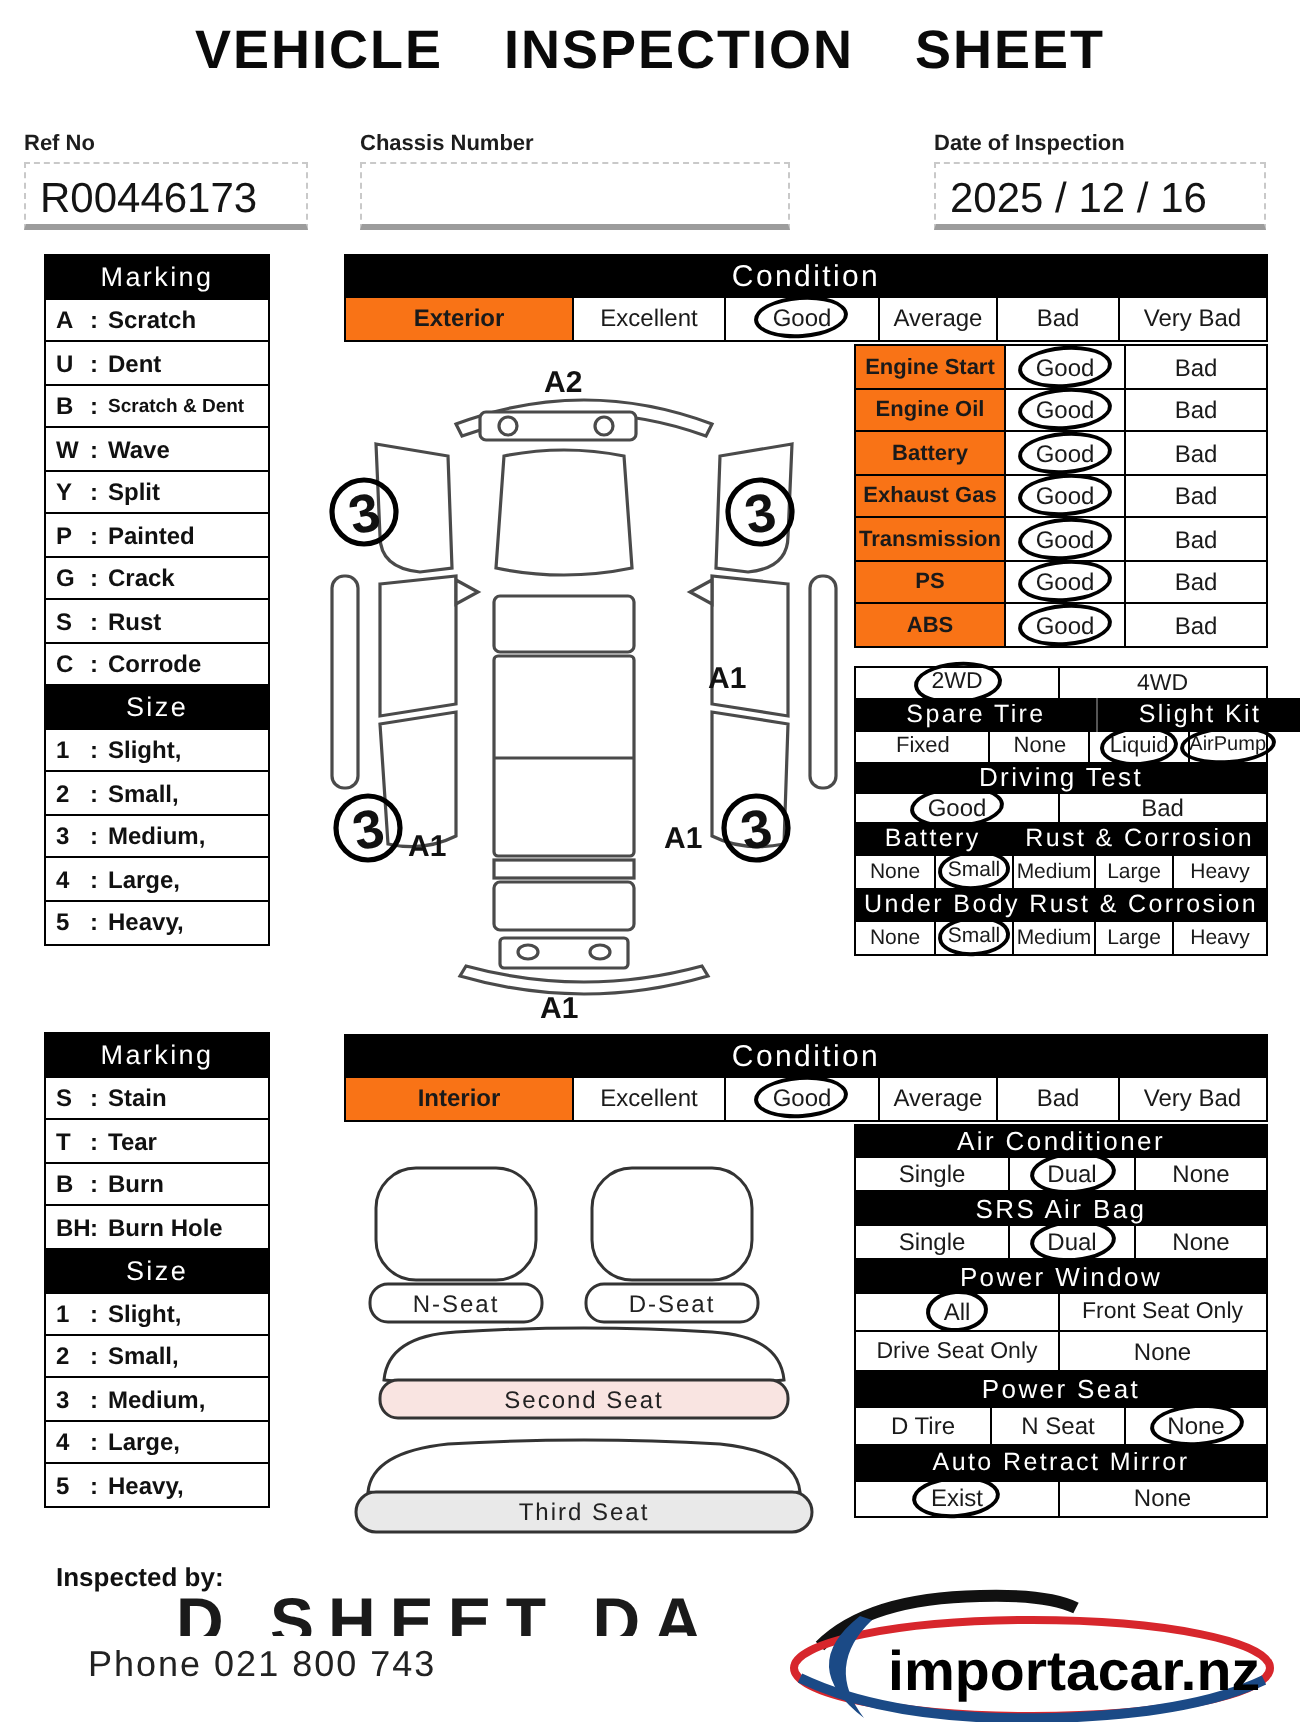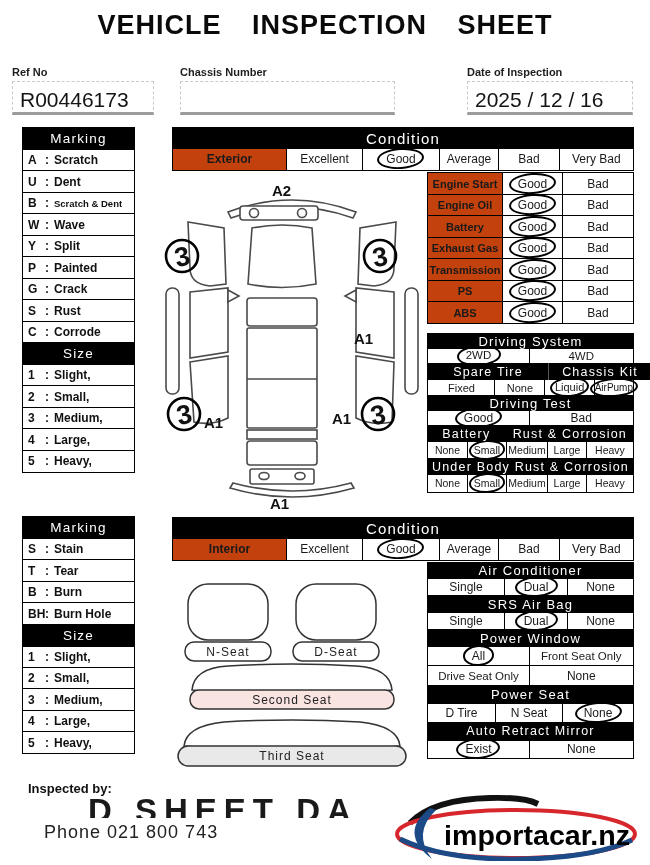--- a/index.html
+++ b/index.html
@@ -18,21 +18,21 @@
        font-size:13.5px;letter-spacing:1.2px;flex:0 0 auto;position:relative;z-index:2}
   .mrow{display:flex;align-items:center;border:1.5px solid #000;background:#fff;height:23px;
         padding-left:5px;font-weight:bold;font-size:12px;flex:0 0 auto}
   .code{width:17px;flex:none}
   .lab{margin-left:5px;white-space:nowrap}
   .sm{font-size:9.5px}
   .crow{display:flex;flex:0 0 auto}
   .cell{border:1.5px solid #000;display:flex;align-items:center;justify-content:center;
         font-size:12px;color:#1a1a1a;background:#fff}
   .cell+.cell,.crow .bar+.bar{margin-left:-1.5px}
-  .g{background:#c2410c;font-weight:bold}
+  .g{background:#f97316;font-weight:bold}
   .circled{position:relative;display:inline-block;line-height:1}
   .circled::after{content:"";position:absolute;left:-9px;right:-9px;top:-5px;bottom:-4px;
         border:2.8px solid #000;border-radius:50%;transform:rotate(-4deg);pointer-events:none}
   .circled.tight::after{left:-5px;right:-5px}
   .sig{position:absolute;height:26px;overflow:hidden}
   .sig span{font-size:33px;letter-spacing:7px;font-weight:600;color:#1a1a1a;white-space:nowrap}
   svg text{font-family:"Liberation Sans",sans-serif}
 </style>
 </head>
 <body>
@@ -177,32 +177,31 @@
       <div class="cell" style="width:62px">
           <span class="circled">Good</span>
         </div>
       <div class="cell" style="flex:1">
           <span>Bad</span>
         </div>
     </div>
   </div>
 
   <div class="vtable" style="left:427px;top:333px;width:207px">
-    <div class="bar" style="height:16px;font-size:13px">Driving System</div>
     <div class="crow" style="height:17px">
       <div class="cell" style="width:103px;font-size:11.5px">
           <span class="circled">2WD</span>
         </div>
       <div class="cell" style="flex:1;font-size:11.5px">
           <span>4WD</span>
         </div>
     </div>
     <div class="crow" style="height:17px">
       <div class="bar" style="width:122px;height:17px;font-size:12.5px">Spare Tire</div>
-      <div class="bar" style="width:104px;height:17px;font-size:12.5px;border-left:1px solid #555">Chassis Kit</div>
+      <div class="bar" style="width:104px;height:17px;font-size:12.5px;border-left:1px solid #555">Slight Kit</div>
     </div>
     <div class="crow" style="height:18px">
       <div class="cell" style="width:70px;font-size:11px">
           <span>Fixed</span>
         </div>
       <div class="cell" style="width:52px;font-size:11px">
           <span>None</span>
         </div>
       <div class="cell" style="width:52px;font-size:11px">
           <span class="circled tight">Liquid</span>

